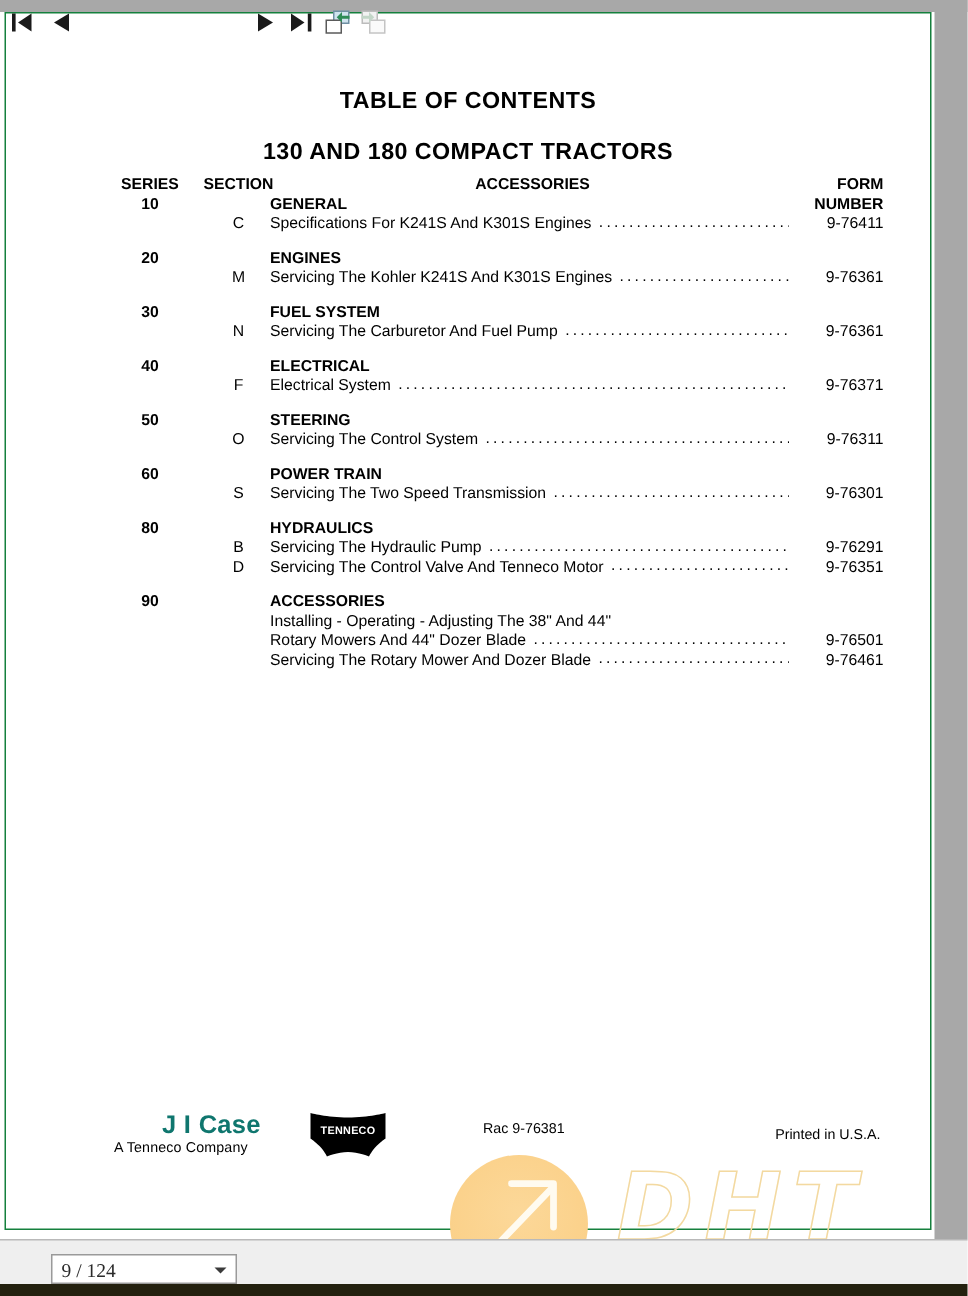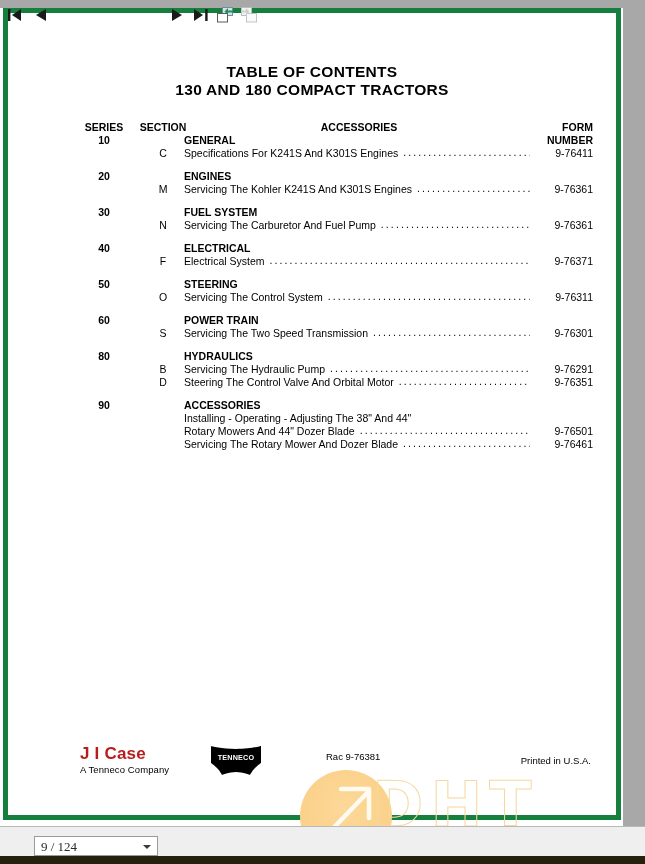--- a/index.html
+++ b/index.html
@@ -32,35 +32,35 @@
     width: 22px; height: 826px;
     background: #a8a8a8;
   }
 
   
   #page {
     position: absolute;
     left: 3px; top: 8px;
     width: 618px; height: 812px;
     background: #ffffff;
-    border: 5px solid #15803d;
+    border: 1px solid #15803d;
     box-sizing: border-box;
     overflow: hidden;
   }
 
   .doc-title {
     text-align: center;
     font-weight: bold;
     font-size: 15.5px;
     letter-spacing: 0.3px;
     color: #000;
     margin: 0;
   }
   .title-line1 { margin-top: 50px; }
-  .title-line2 { margin-top: 0; }
+  .title-line2 { margin-top: 16px; }
 
   
   .toc {
     position: absolute;
     left: 0; top: 108px;
     width: 618px;
   }
   .toc-row { position: relative; width: 100%; }
 
   .col-series {
@@ -112,22 +112,22 @@
     position: relative;
     top: -1px;
   }
   .plain-line { white-space: nowrap; }
 
   
   .doc-footer { position: absolute; left: 0; top: 720px; width: 618px; height: 92px; }
 
   .case-logo { position: absolute; left: 72px; top: 12px; }
   .case-logo .case-main {
-    font-size: 17px; font-weight: bold; color: #b91c1c;
-    letter-spacing: 0.2px; line-height: 1.05;
+    font-size: 17px; font-weight: bold; color: #0f766e;
+    letter-spacing: 0.2px; line-height: 1.05; margin-left: 32px;
   }
   .case-logo .case-sub {
     font-size: 9.5px; color: #000; margin-top: 1px; letter-spacing: 0.1px;
   }
 
   .tenneco { position: absolute; left: 200px; top: 10px; width: 56px; height: 34px; }
   .tenneco .shield {
     position: absolute; left: 0; top: 0; width: 56px; height: 34px;
   }
   .tenneco .tenneco-word {
@@ -164,24 +164,26 @@
     position: absolute;
     left: 300px; top: 770px;
     width: 92px; height: 92px;
   }
   .wm-dht {
     position: absolute;
     left: 372px; top: 768px;
     font-family: "DejaVu Sans", sans-serif;
     font-size: 62px;
     font-weight: bold;
+    font-style: italic;
     letter-spacing: 7px;
     color: transparent;
     -webkit-text-stroke: 1px #f3d9a0;
     text-shadow: 0 0 0 transparent;
+    padding-left: 39px;
   }
   .wm-tagline {
     position: absolute;
     left: 386px; top: 837px;
     font-family: "DejaVu Sans Mono", monospace;
     font-size: 14.5px;
     letter-spacing: 1.6px;
     color: #d8c5a0;
   }
 
@@ -350,21 +352,21 @@
               <span class="lt">Servicing The Hydraulic Pump</span>
               <span class="dots">.........................................................................................</span>
             </div>
           </div>
           <div class="col-form">9-76291</div>
         </div>
         <div class="toc-row" style="height: 13px;">
           <div class="col-section">D</div>
           <div class="col-desc">
             <div class="leader">
-              <span class="lt">Steering The Control Valve And Orbital Motor</span>
+              <span class="lt">Servicing The Control Valve And Tenneco Motor</span>
               <span class="dots">.........................................................................................</span>
             </div>
           </div>
           <div class="col-form">9-76351</div>
         </div>
         <div class="toc-row" style="height: 10px;"></div>
         <div class="toc-row" style="height: 13px;">
           <div class="col-series" style="font-weight: bold;">90</div>
           <div class="col-desc group-title" style="font-weight: bold;">ACCESSORIES</div>
         </div>

